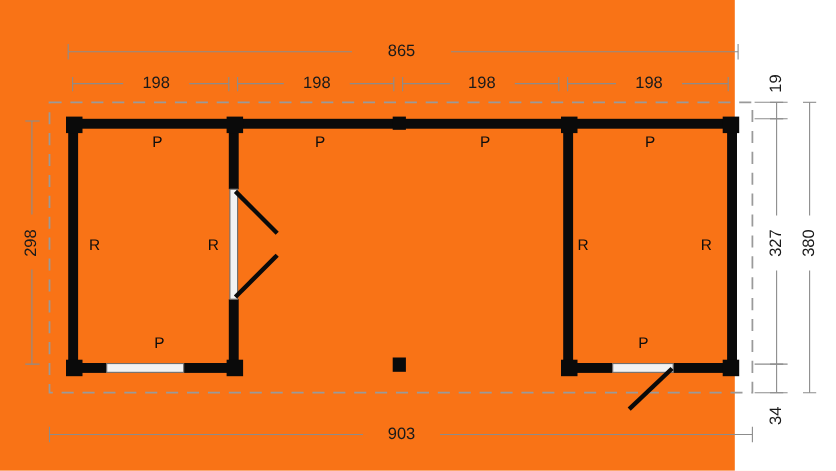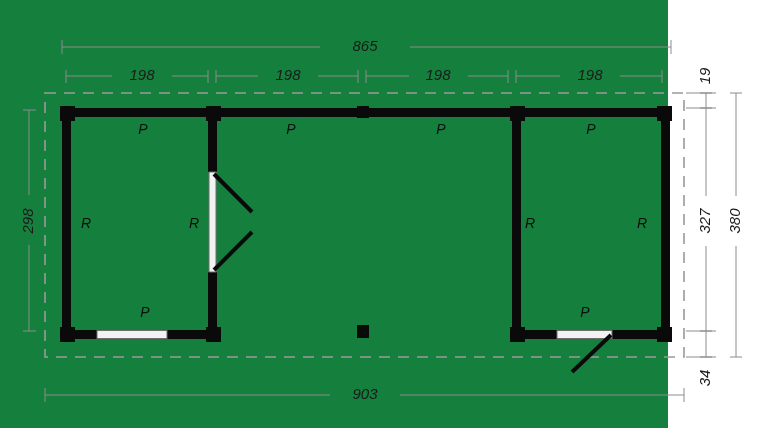--- a/index.html
+++ b/index.html
@@ -10,22 +10,21 @@
   body {
     width: 760px;
     height: 428px;
     overflow: hidden;
     font-family: "Liberation Sans", sans-serif;
   }
   #plan-root {
     position: relative;
     width: 668px;
     height: 428px;
-    background: #15803d;
-    font-style: italic;
+    background: #f97316;
   }
   svg#floorplan {
     display: block;
     width: 760px;
     height: 428px;
   }
   .dim-text {
     font-family: "Liberation Sans", sans-serif;
     font-size: 15px;
     fill: #1a1a1a;

